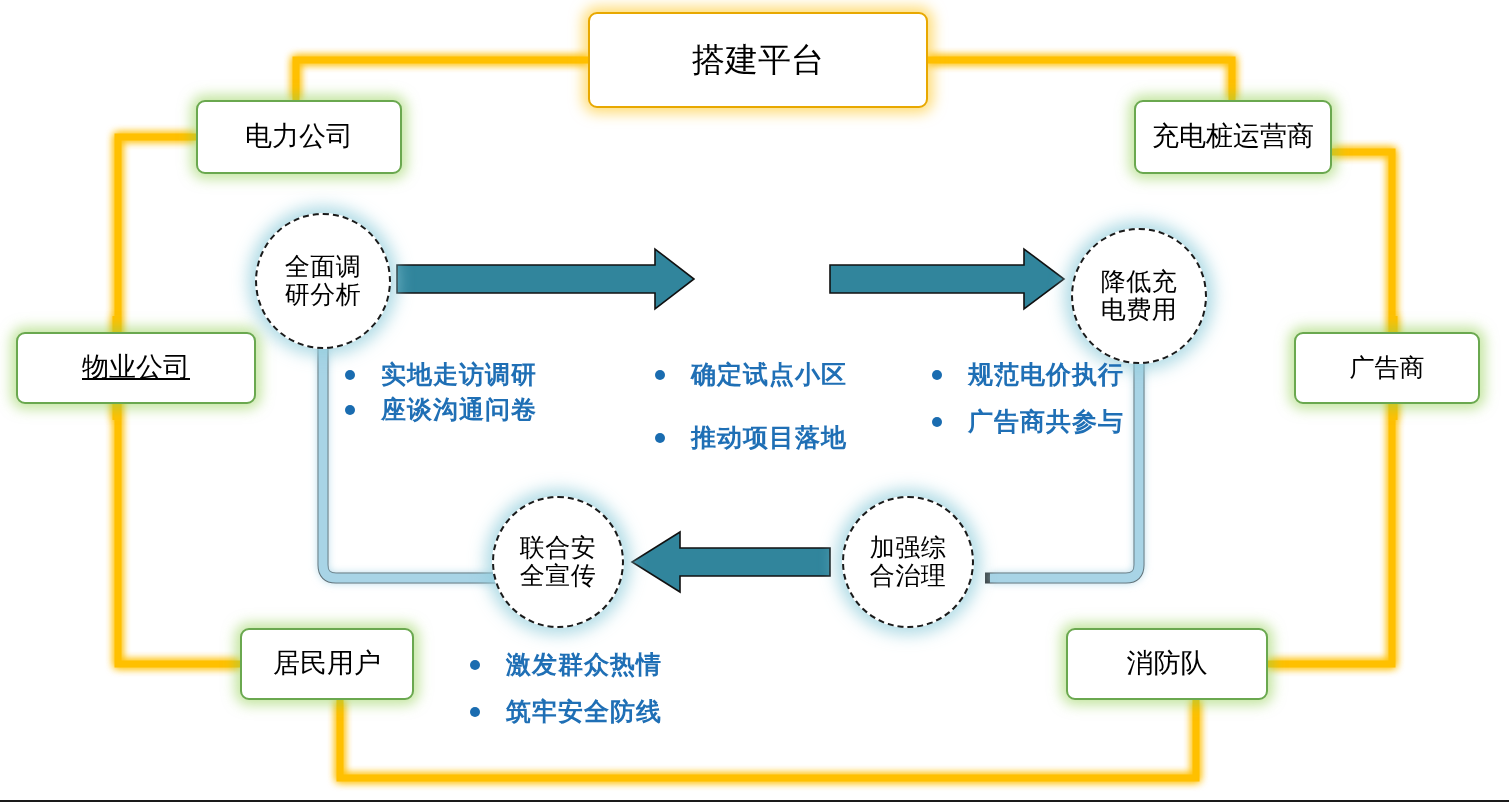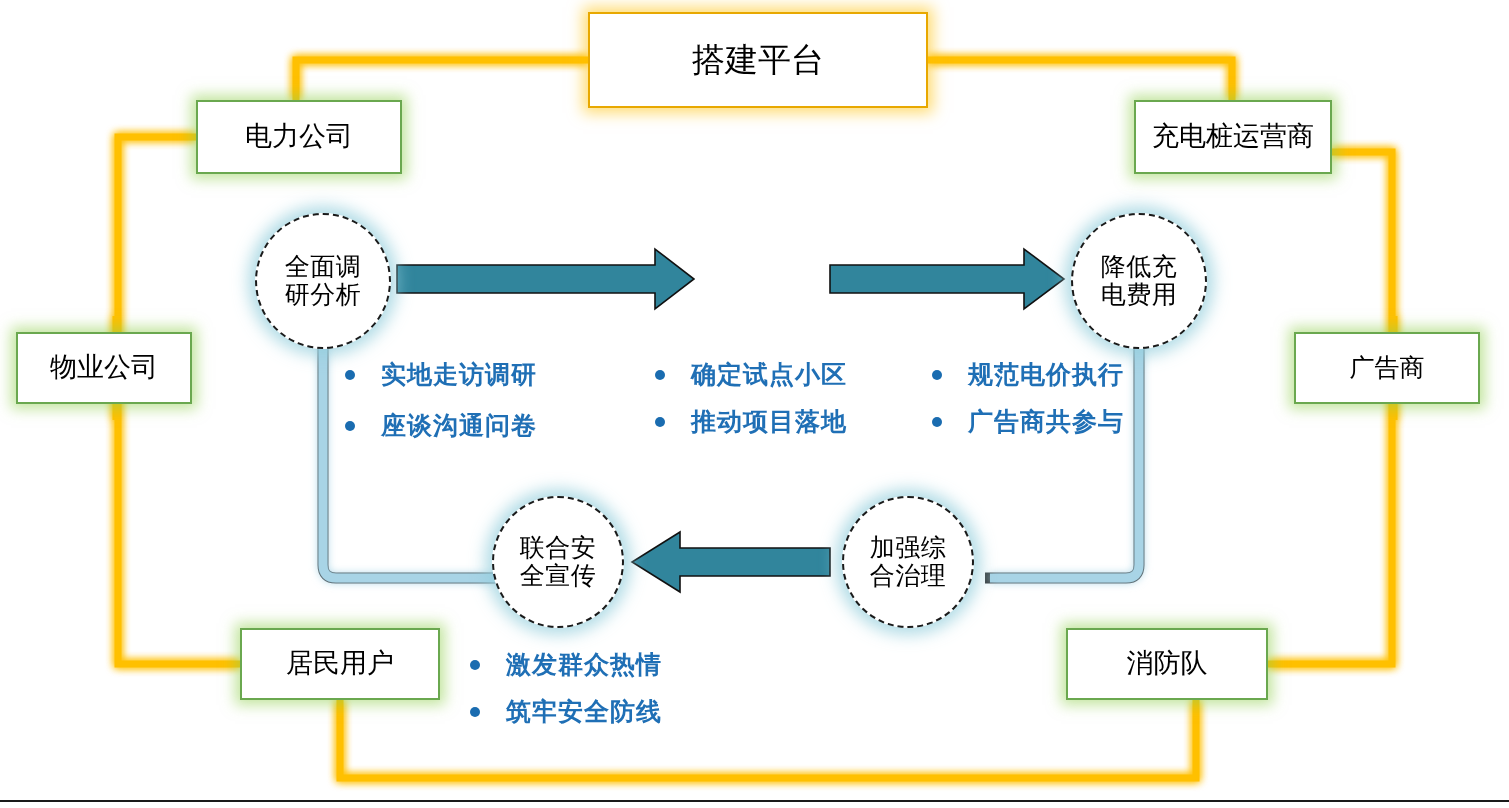--- a/index.html
+++ b/index.html
@@ -21,20 +21,21 @@
 
   
   .node-box {
     position:absolute;
     background:#ffffff;
     display:flex; align-items:center; justify-content:center;
     text-align:center;
     color:#000000;
     z-index:5;
     line-height:1.1;
+    border-radius:9px;
   }
   .box-green {
     border:2px solid #6aa84f;
     box-shadow:0 0 13px 5px rgba(146,208,80,0.55);
   }
   .box-orange {
     border:2px solid #e8a800;
     box-shadow:0 0 14px 5px rgba(255,192,0,0.55);
   }
 
@@ -139,74 +140,74 @@
   </div>
 
   <div class="node-box box-green" style="left:196px; top:100px; width:206px; height:74px; font-size:27px;">
     <span>电力公司</span>
   </div>
 
   <div class="node-box box-green" style="left:1134px; top:100px; width:198px; height:74px; font-size:27px;">
     <span>充电桩运营商</span>
   </div>
 
-  <div class="node-box box-green" style="left:16px; top:332px; width:176px; height:72px; font-size:27px;">
+  <div class="node-box box-green" style="left:16px; top:332px; width:240px; height:72px; font-size:27px;text-decoration:underline;">
     <span>物业公司</span>
   </div>
 
   <div class="node-box box-green" style="left:1294px; top:332px; width:186px; height:72px; font-size:25px;">
     <span>广告商</span>
   </div>
 
-  <div class="node-box box-green" style="left:240px; top:628px; width:200px; height:72px; font-size:27px;">
+  <div class="node-box box-green" style="left:240px; top:628px; width:174px; height:72px; font-size:27px;">
     <span>居民用户</span>
   </div>
 
   <div class="node-box box-green" style="left:1066px; top:628px; width:202px; height:72px; font-size:27px;">
     <span>消防队</span>
   </div>
 
   <div class="circle" style="left:255px; top:213px; width:136px; height:136px; font-size:25px;">
     <span class="c-txt">
       <span>全面调</span><br><span>研分析</span>
     </span>
   </div>
 
 
-  <div class="circle" style="left:1071px; top:213px; width:136px; height:136px; font-size:25px;">
+  <div class="circle" style="left:1071px; top:228px; width:136px; height:136px; font-size:25px;">
     <span class="c-txt">
       <span>降低充</span><br><span>电费用</span>
     </span>
   </div>
 
   <div class="circle" style="left:492px; top:496px; width:132px; height:132px; font-size:25px;">
     <span class="c-txt">
       <span>联合安</span><br><span>全宣传</span>
     </span>
   </div>
 
   <div class="circle" style="left:842px; top:496px; width:132px; height:132px; font-size:25px;">
     <span class="c-txt">
       <span>加强综</span><br><span>合治理</span>
     </span>
   </div>
 
   <div class="bullets" style="left:345px; top:358px; font-size:25px;">
-    <div class="row" style="margin-bottom:18px;">
+    <div class="row" style="margin-bottom:2px;">
       <span class="dot"></span>
       <span class="txt">实地走访调研</span>
     </div>
     <div class="row">
       <span class="dot"></span>
       <span class="txt">座谈沟通问卷</span>
     </div>
   </div>
 
   <div class="bullets" style="left:655px; top:358px; font-size:25px;">
-    <div class="row" style="margin-bottom:14px;">
+    <div class="row" style="margin-bottom:30px;">
       <span class="dot"></span>
       <span class="txt">确定试点小区</span>
     </div>
     <div class="row">
       <span class="dot"></span>
       <span class="txt">推动项目落地</span>
     </div>
   </div>
 
   <div class="bullets" style="left:932px; top:358px; font-size:25px;">

